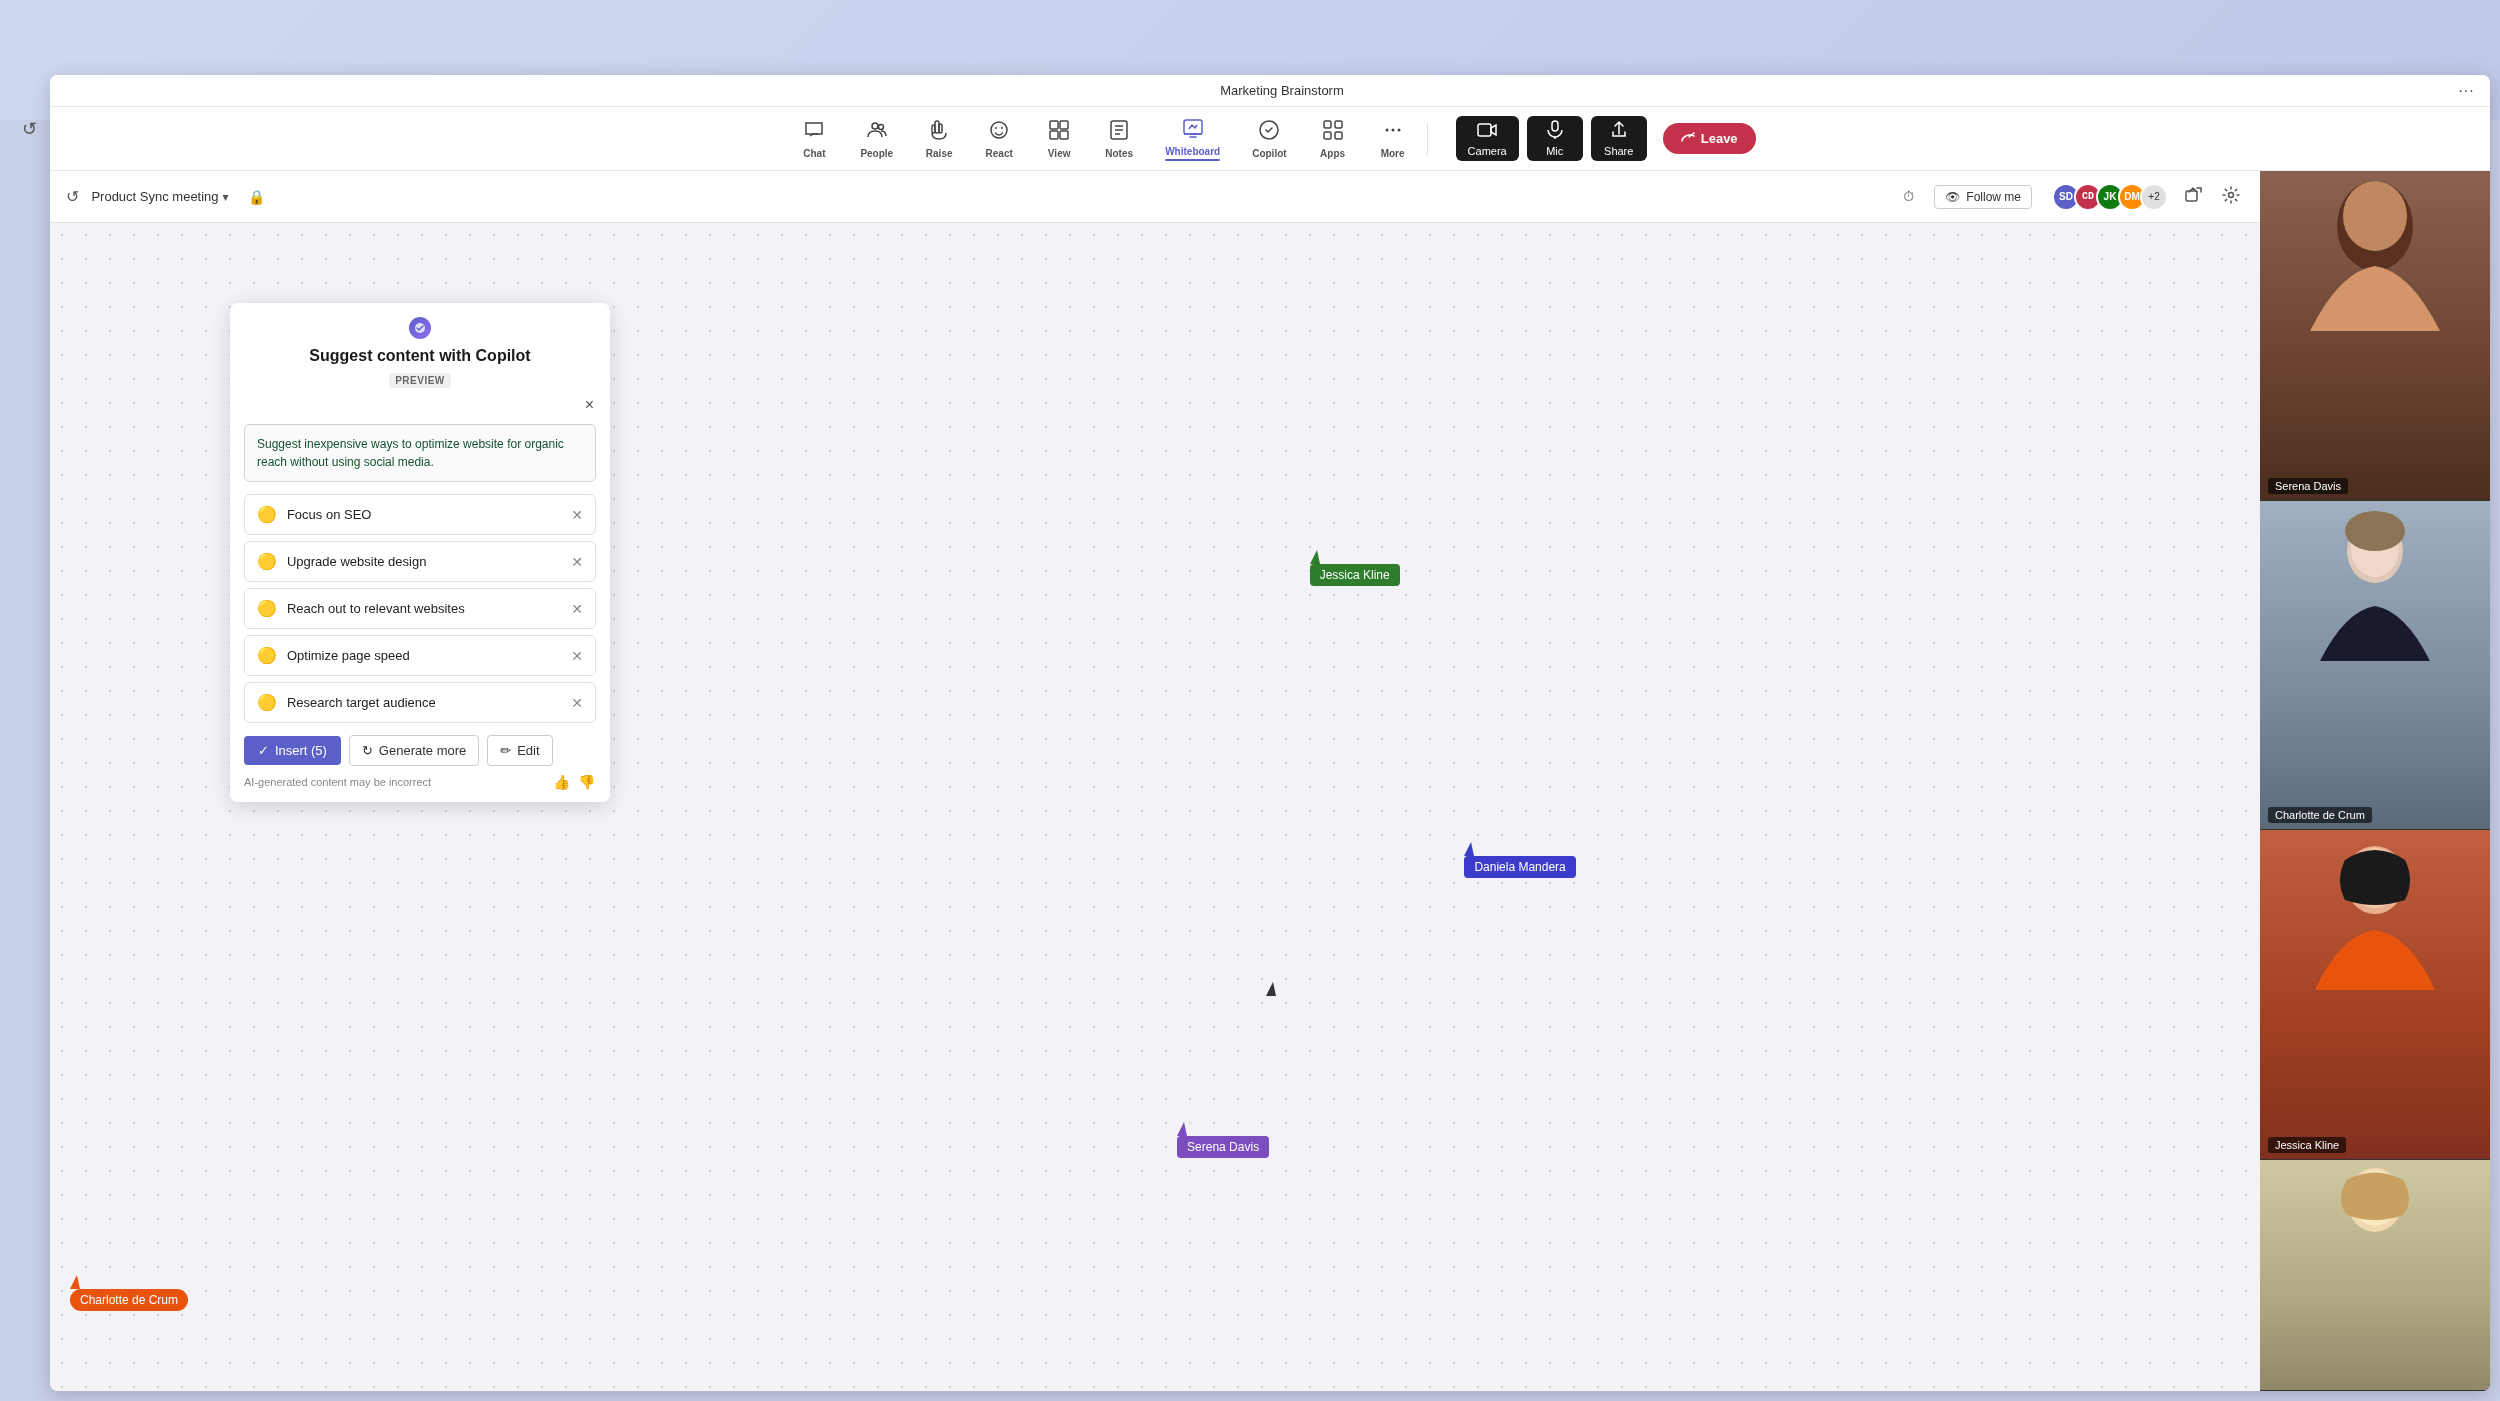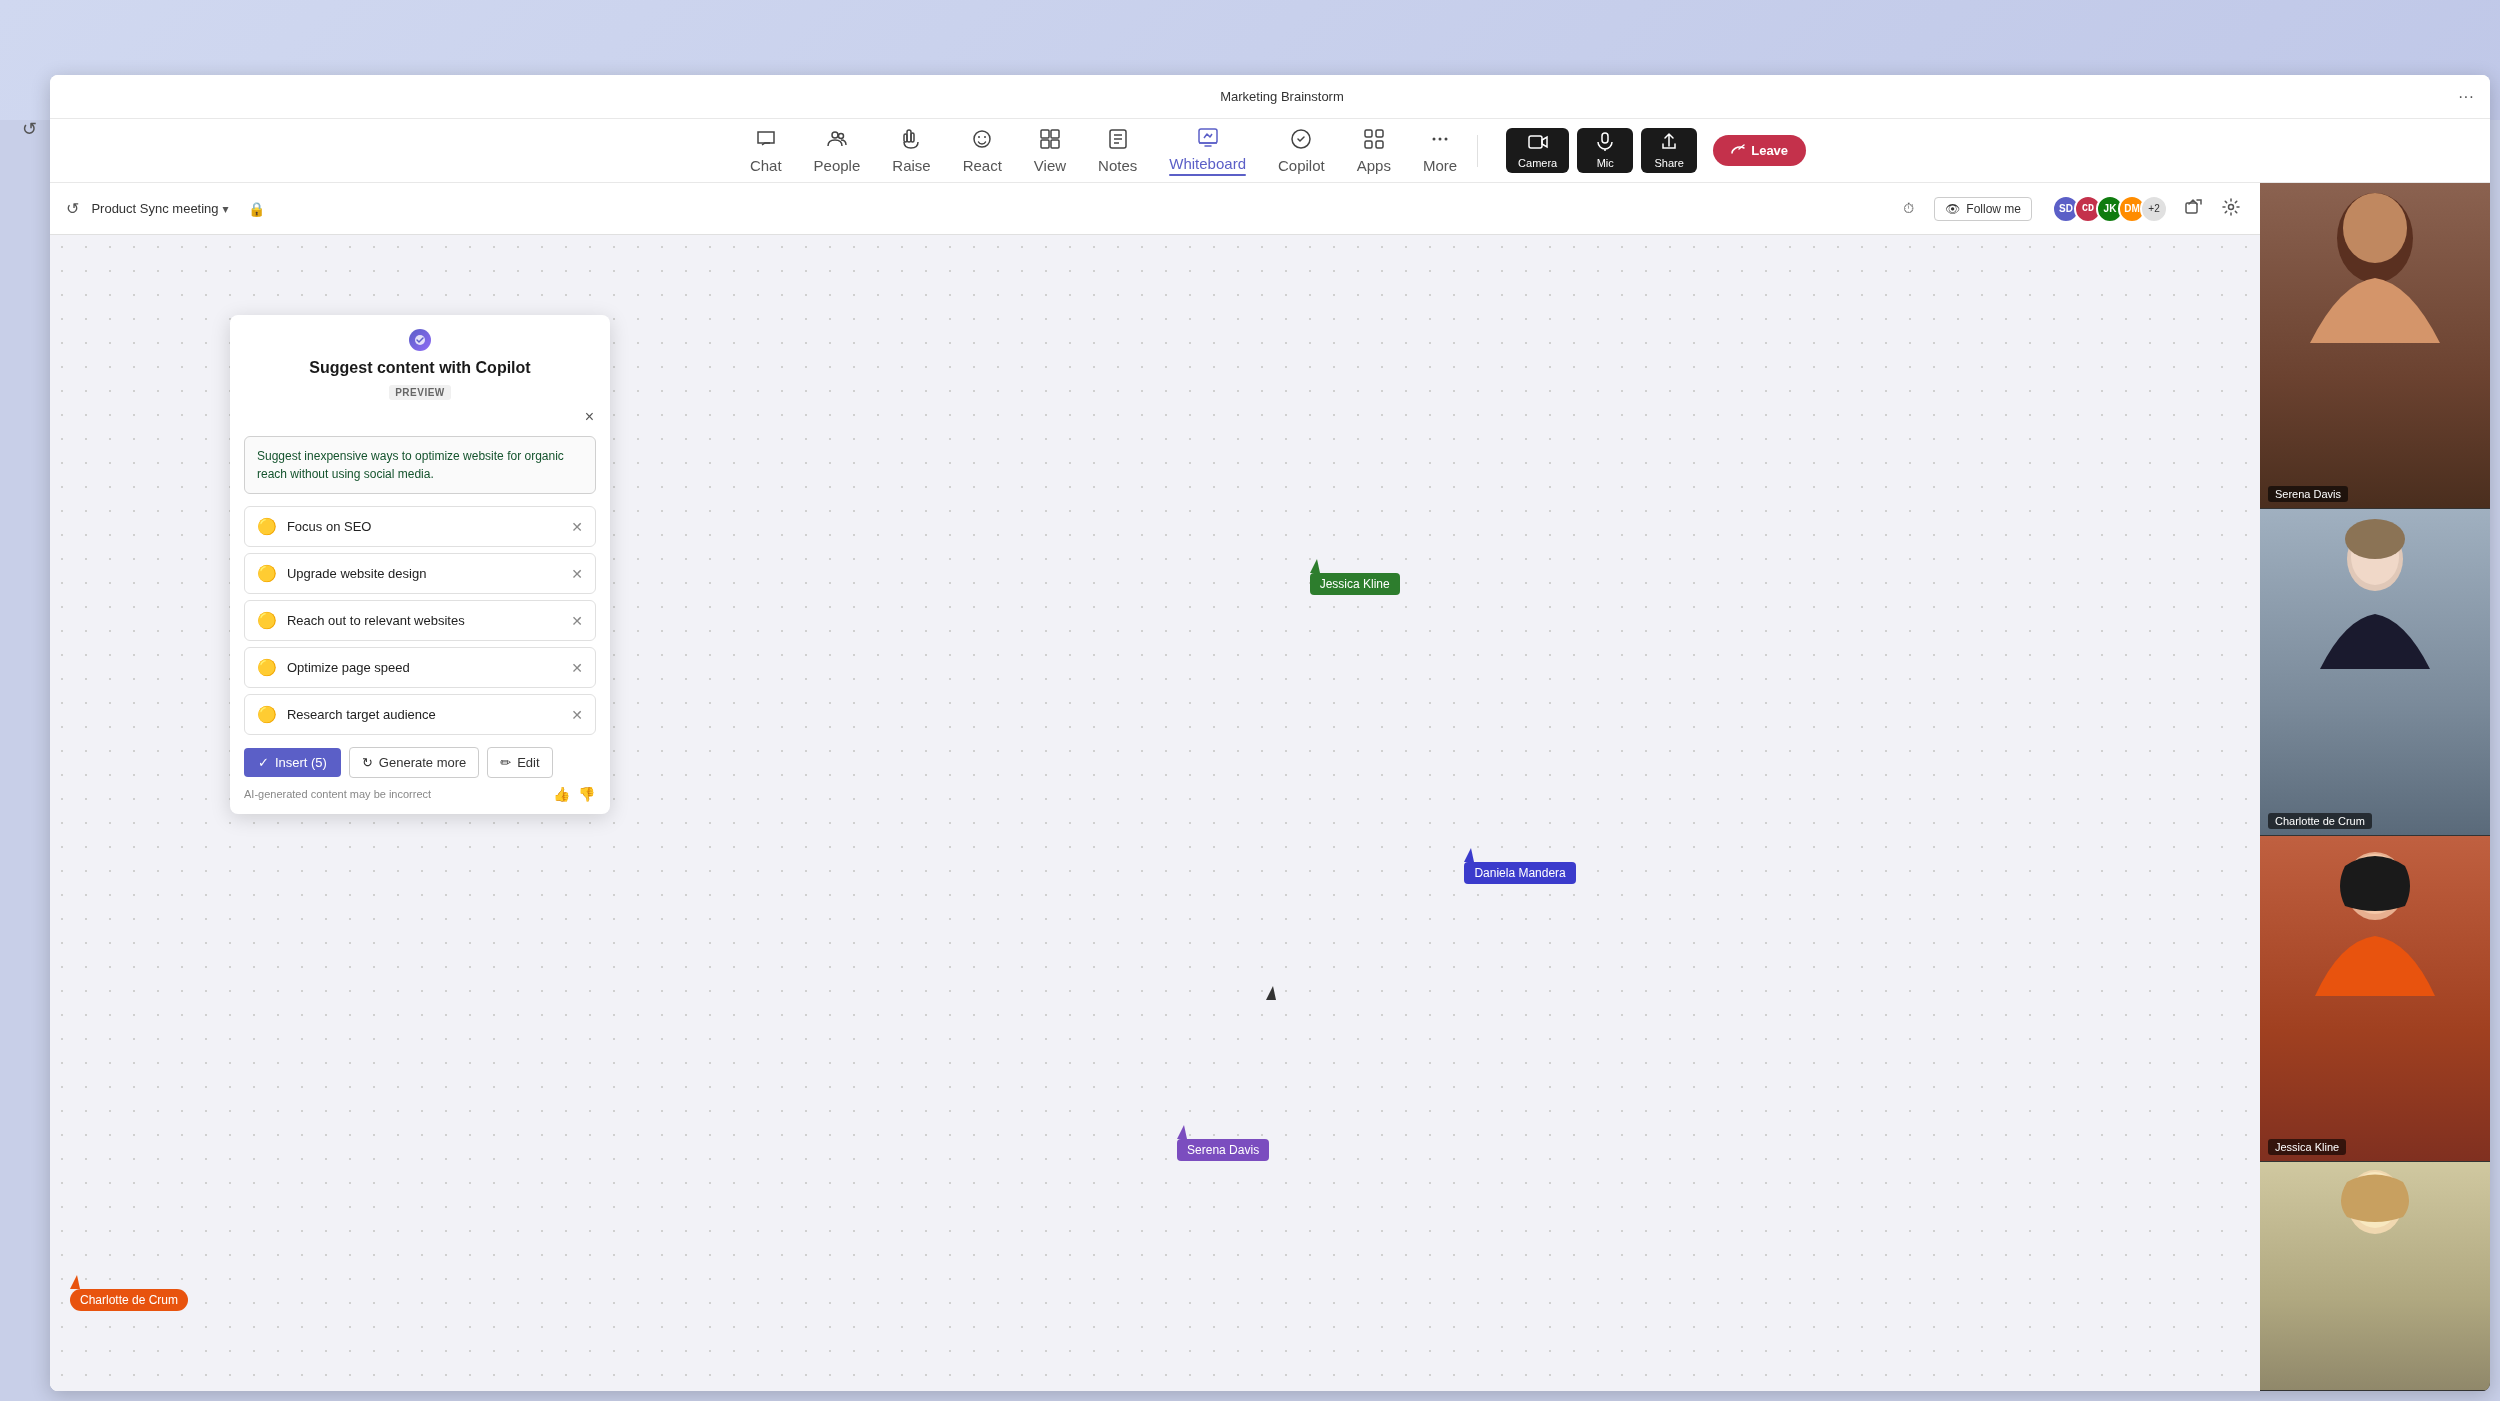--- a/index.html
+++ b/index.html
@@ -36,21 +36,21 @@
     }
 
     
     .title-bar {
       display: flex;
       align-items: center;
       justify-content: space-between;
       padding: 8px 16px;
       background: #fff;
       border-bottom: 1px solid #e8e8e8;
-      height: 44px;
+      height: 32px;
       flex-shrink: 0;
     }
     .title-bar-title {
       font-size: 13px;
       color: #333;
       font-weight: 400;
     }
     .title-bar-more {
       font-size: 16px;
       color: #555;
@@ -84,22 +84,23 @@
     }
     .toolbar-icon {
       font-size: 20px;
       margin-bottom: 2px;
       color: #444;
     }
     .toolbar-item.active .toolbar-icon {
       color: #5b5fc7;
     }
     .toolbar-label {
-      font-size: 15px;
+      font-size: 10px;
       color: #555;
+      font-weight: bold;
     }
     .toolbar-item.active .toolbar-label {
       color: #5b5fc7;
     }
     .toolbar-divider {
       width: 1px;
       height: 32px;
       background: #e0e0e0;
       margin: 0 4px;
     }

